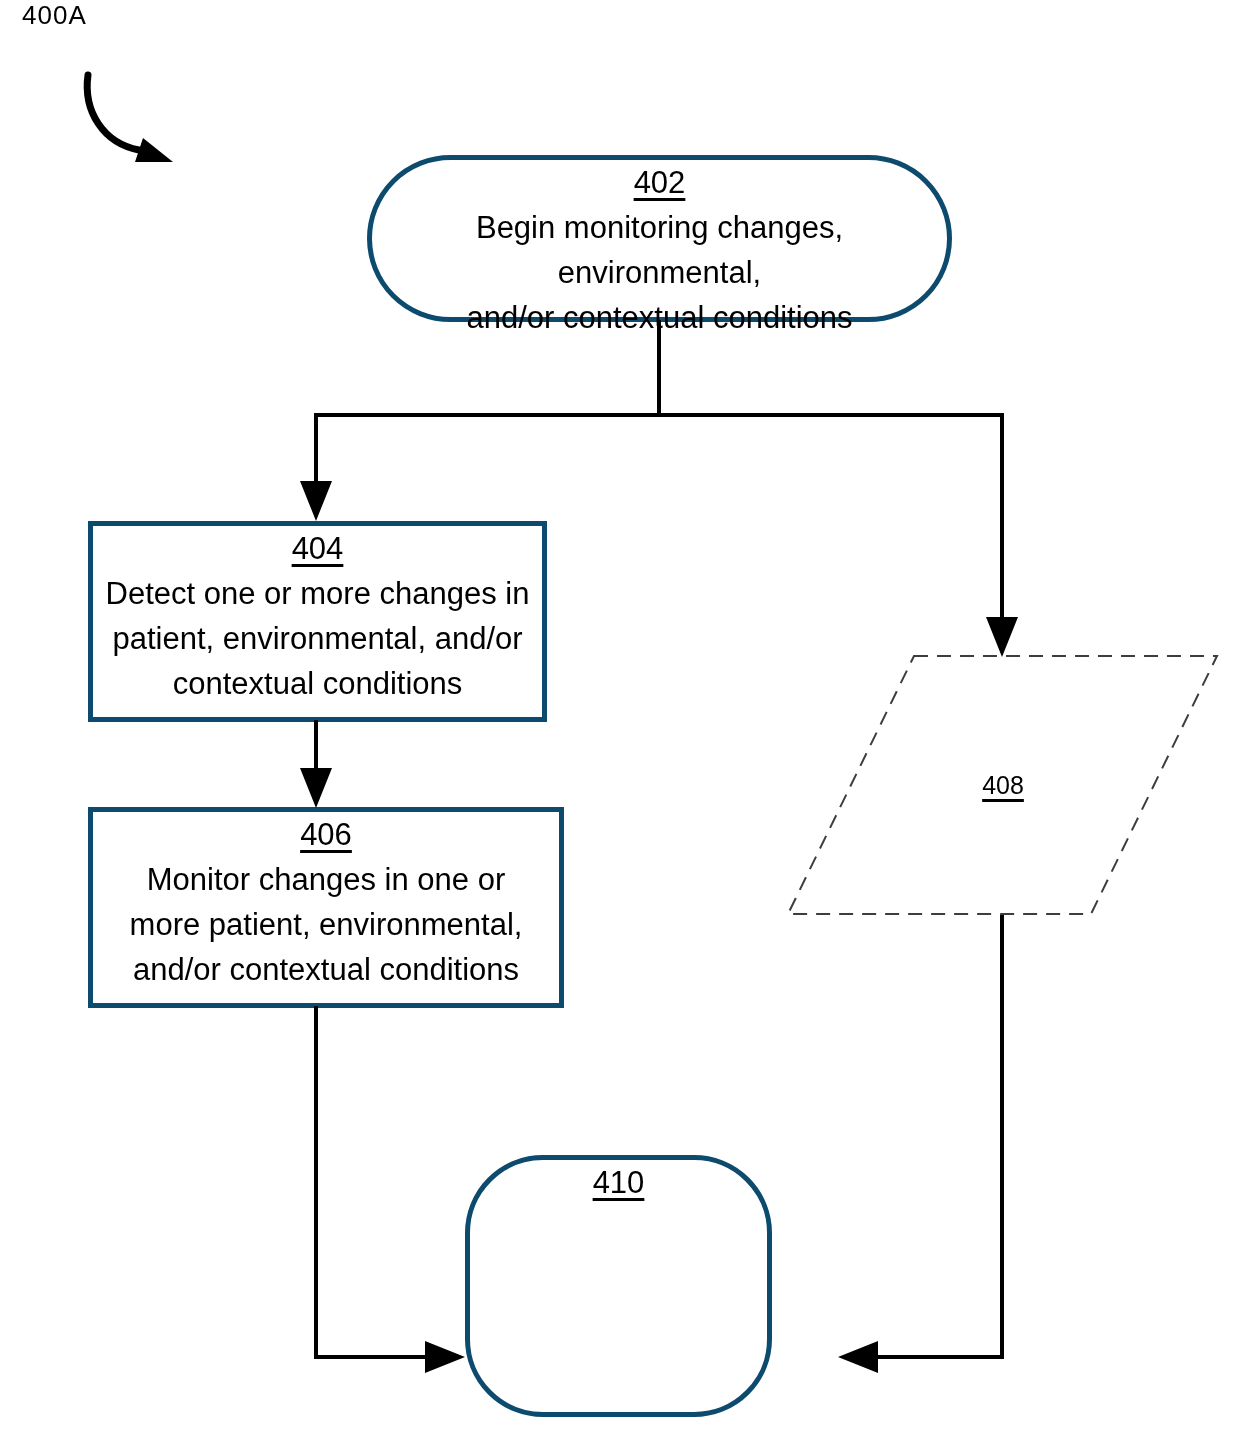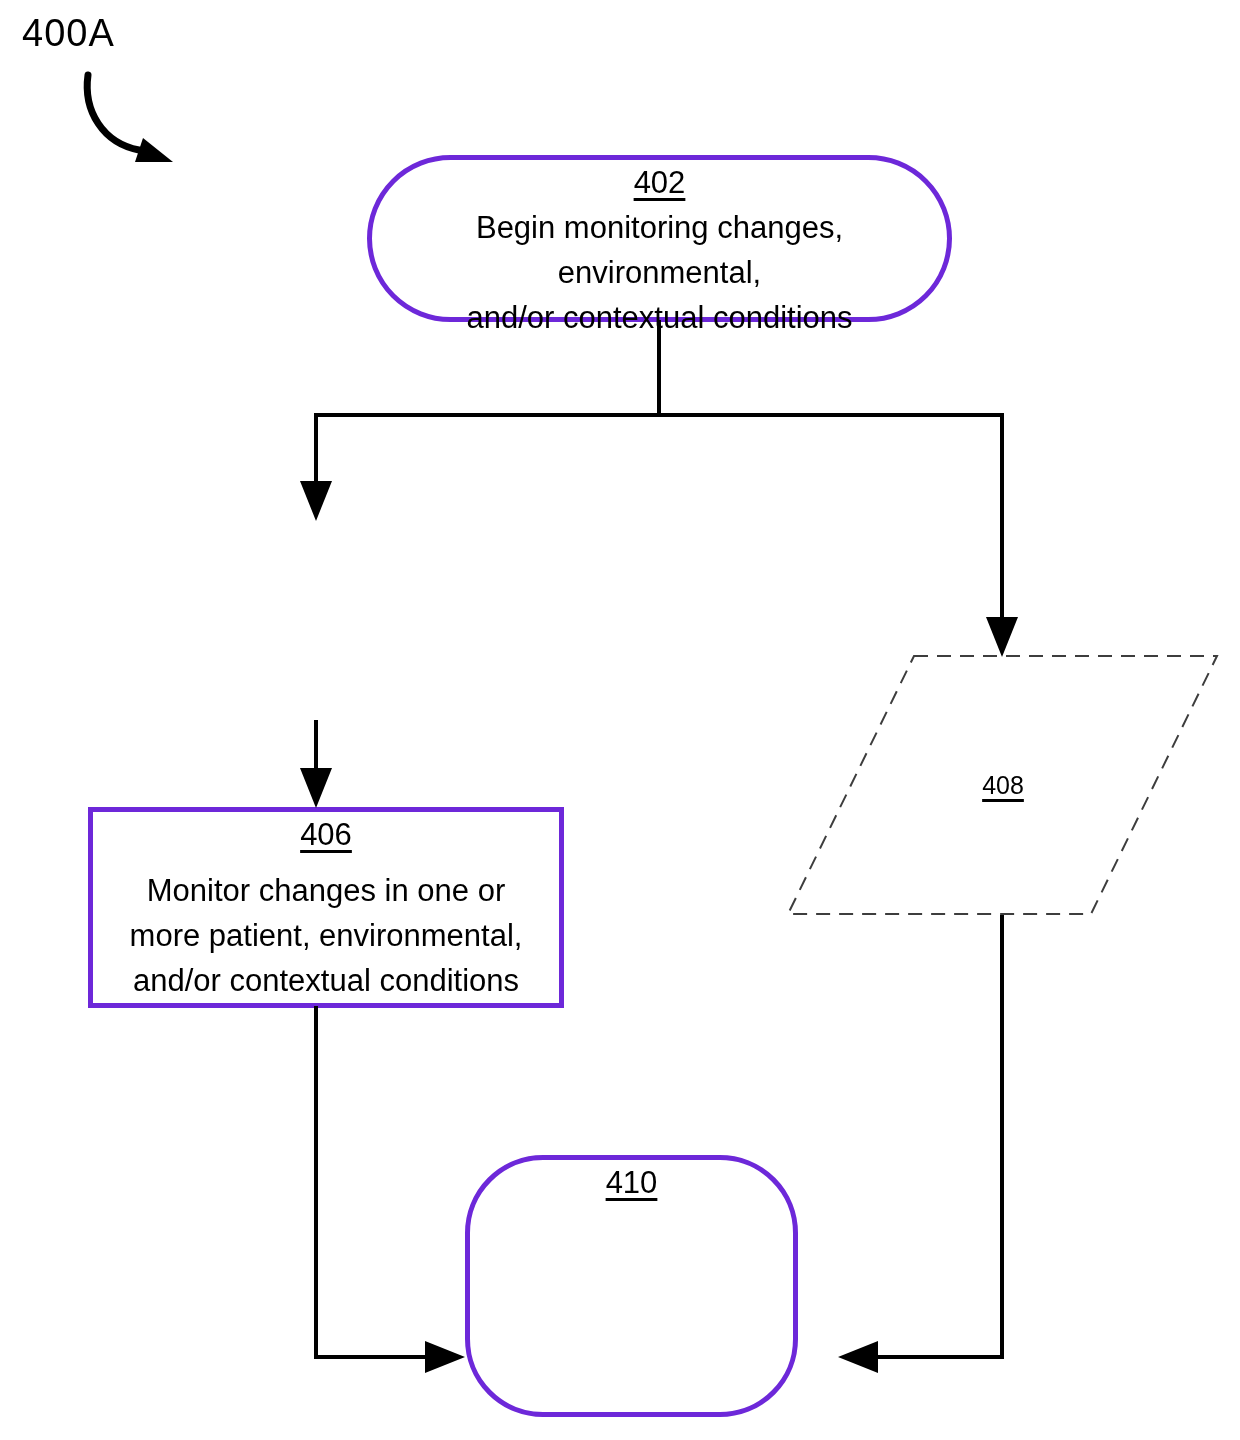--- a/index.html
+++ b/index.html
@@ -8,49 +8,49 @@
     width: 1240px;
     height: 1440px;
     background: #ffffff;
     font-family: "Liberation Sans", "DejaVu Sans", sans-serif;
     color: #000000;
     overflow: hidden;
   }
   .fig-label {
     position: absolute;
     left: 22px;
-    top: 12px;
-    font-size: 38px;
+    top: 0;
+    font-size: 26px;
     letter-spacing: 1px;
   }
   .node {
     position: absolute;
     box-sizing: border-box;
-    border: 5px solid #6d28d9;
+    border: 5px solid #0c4a6e;
     background: #ffffff;
     display: flex;
     flex-direction: column;
     align-items: center;
-    justify-content: space-between;
+    justify-content: flex-start;
     text-align: center;
     font-size: 31px;
     line-height: 45px;
   }
   .node-id {
     text-decoration: underline;
     text-decoration-thickness: 3px;
     text-underline-offset: 5px;
   }
   .node-text { white-space: pre-line; }
   .stadium { border-radius: 84px; }
   .rounded { border-radius: 78px; }
   .n402 { left: 367px; top: 155px; width: 585px; height: 167px; }
   .n404 { left: 88px;  top: 521px; width: 459px; height: 201px; }
   .n406 { left: 88px;  top: 807px; width: 476px; height: 201px; }
-  .n410 { left: 465px; top: 1155px; width: 333px; height: 262px; }
+  .n410 { left: 465px; top: 1155px; width: 307px; height: 262px; }
   .n408 {
     position: absolute;
     left: 787px; top: 655px; width: 432px; height: 261px;
     display: flex; flex-direction: column; align-items: center; justify-content: center;
     text-align: center; font-size: 25px; line-height: 45px;
   }
   .n408 svg { position: absolute; left: 0; top: 0; }
   .n408 .node-id, .n408 .node-text { position: relative; }
   .line { position: absolute; background: #000000; }
   .arrow-down {
@@ -83,20 +83,26 @@
     <path d="M 33 20 C 28 56, 48 88, 84 95" fill="none" stroke="#000000" stroke-width="7" stroke-linecap="round"></path>
     <polygon points="118,107 88,83 80,107" fill="#000000"></polygon>
   </svg>
 
   <div class="node stadium n402">
     <div class="node-id">402</div>
     <div class="node-text">Begin monitoring changes, environmental,
 and/or contextual conditions</div>
   </div>
 
+  <div class="node n404">
+    <div class="node-id">404</div>
+    <div class="node-text">Detect one or more changes in
+patient, environmental, and/or
+contextual conditions</div>
+  </div>
 
   <div class="node n406">
     <div class="node-id">406</div>
     <div class="node-text">Monitor changes in one or
 more patient, environmental,
 and/or contextual conditions</div>
   </div>
 
   <div class="n408">
     <svg width="432" height="261" viewBox="0 0 432 261">

